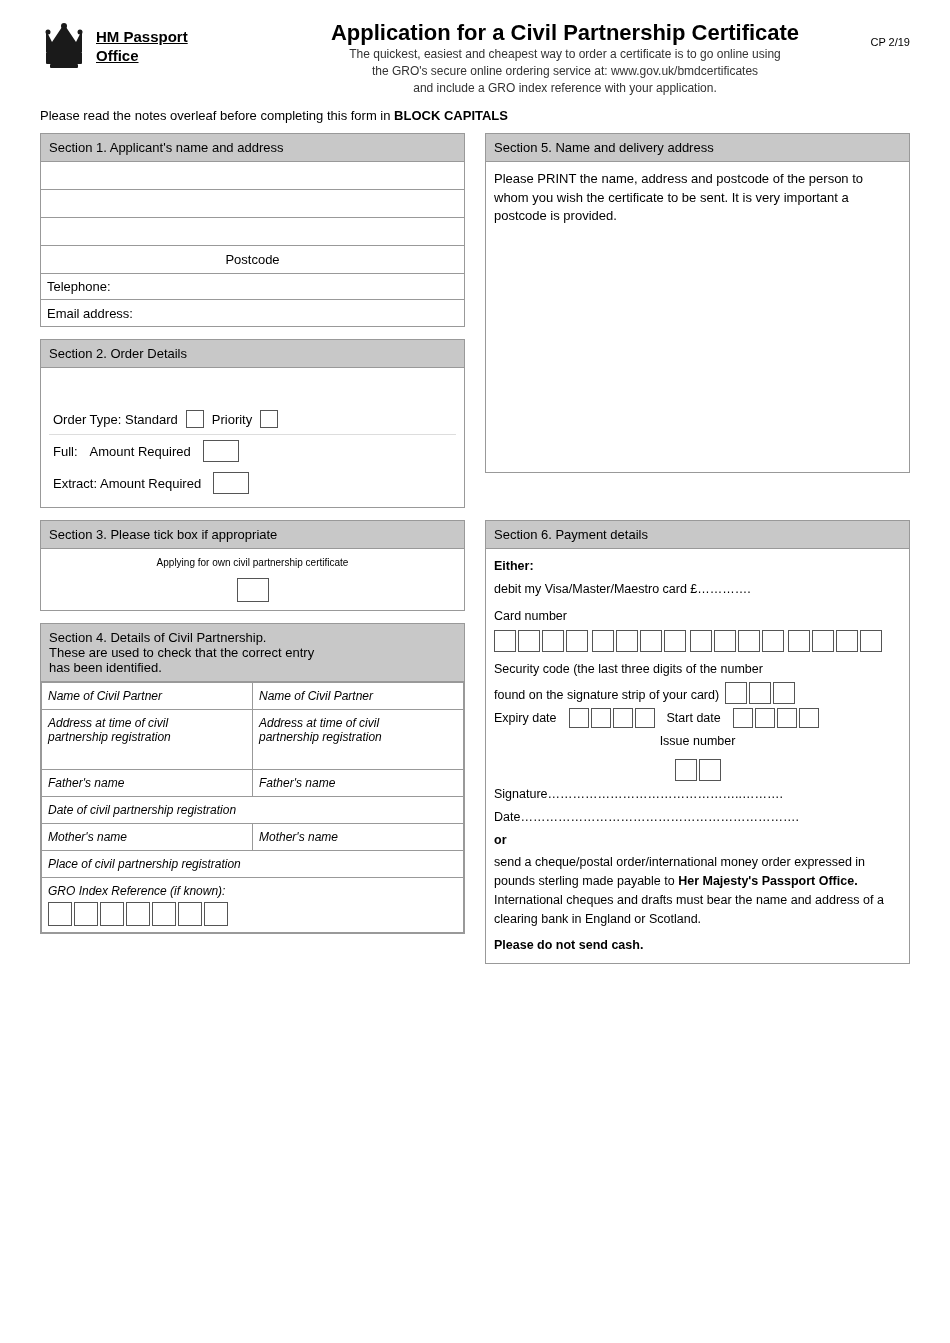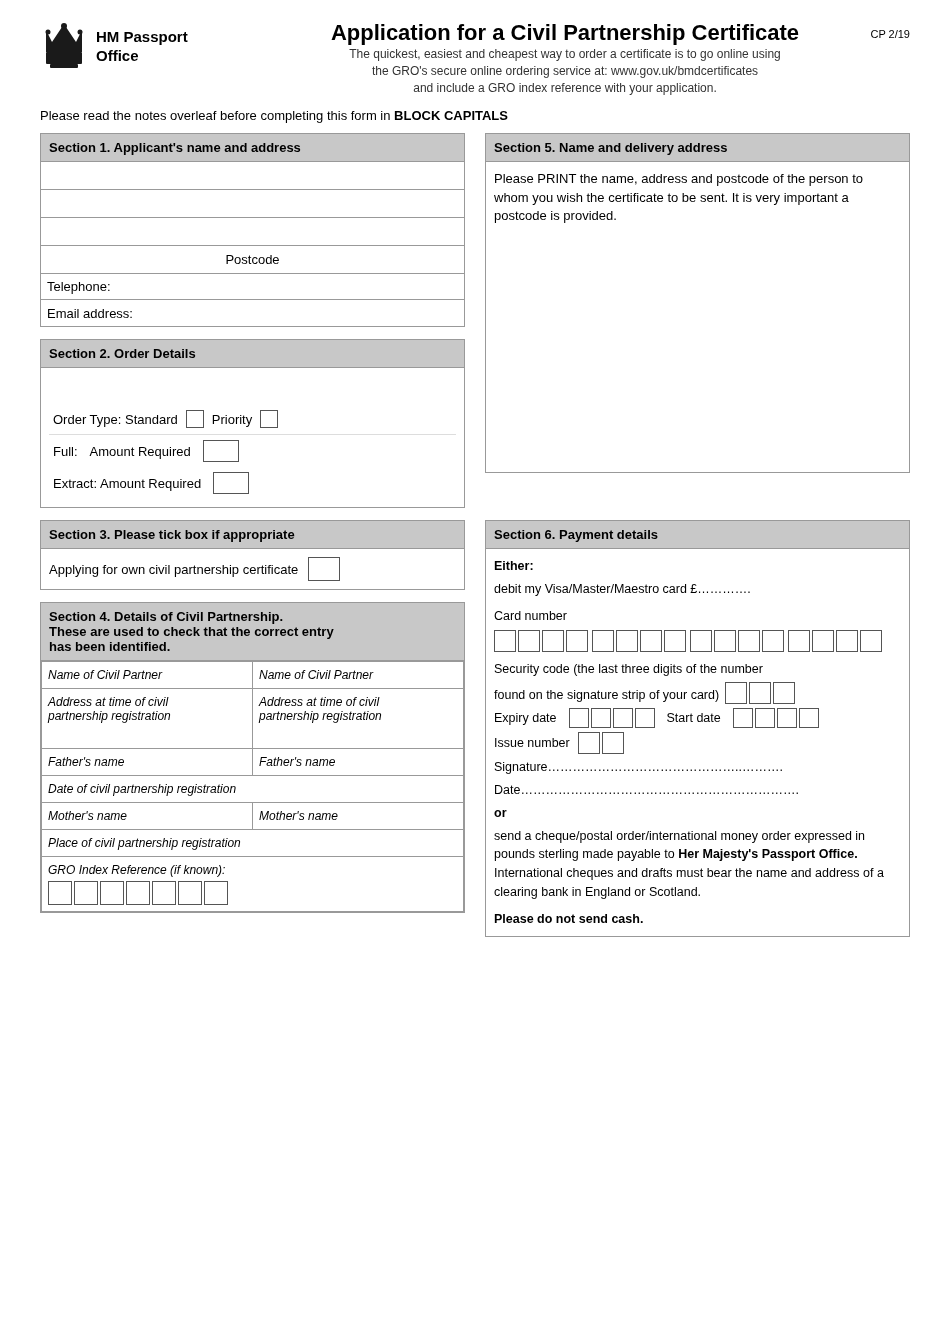--- a/index.html
+++ b/index.html
@@ -29,20 +29,21 @@
     .logo-crown {
       width: 48px;
       height: 52px;
       margin-right: 8px;
     }
 
     .logo-text {
       font-size: 15px;
       font-weight: bold;
       line-height: 1.3;
+      text-decoration: underline;
     }
 
     .title-area {
       flex: 1;
       text-align: center;
       padding-left: 20px;
     }
 
     .main-title {
       font-size: 22px;
@@ -51,21 +52,21 @@
     }
 
     .subtitle {
       font-size: 12px;
       color: #333;
       line-height: 1.4;
     }
 
     .form-ref {
       position: absolute;
-      top: 8px;
+      top: 16px;
       right: 0;
       font-size: 11px;
     }
 
     .instructions {
       margin: 12px 0 10px 0;
       font-size: 13px;
     }
 
     .instructions strong {
@@ -87,21 +88,21 @@
     }
 
     .section-box {
       border: 1.5px solid #999;
       margin-bottom: 12px;
     }
 
     .section-header {
       background: #c8c8c8;
       padding: 6px 8px;
-      font-weight: bold;
+      font-weight: normal;
       font-size: 13px;
       border-bottom: 1.5px solid #999;
     }
 
     .section-body {
       padding: 8px;
       margin-top: 28px;
     }
 
     
@@ -154,21 +155,22 @@
     .section5-delivery-area {
       min-height: 120px;
     }
 
     
     .section3-body {
       padding: 8px;
       display: flex;
       align-items: center;
       gap: 10px;
-      font-size: 13px;
+      font-size: 10px;
+      flex-direction: column;
     }
 
     
     .section6-body {
       padding: 8px;
       font-size: 12.5px;
       line-height: 1.5;
     }
 
     .card-number-row {
@@ -227,20 +229,21 @@
       height: 20px;
       border: 1.5px solid #555;
       display: inline-block;
     }
 
     .issue-row {
       display: flex;
       align-items: center;
       gap: 8px;
       margin: 4px 0;
+      flex-direction: column;
     }
 
     .issue-box {
       width: 22px;
       height: 22px;
       border: 1.5px solid #555;
       display: inline-block;
     }
 
     .sig-line {

